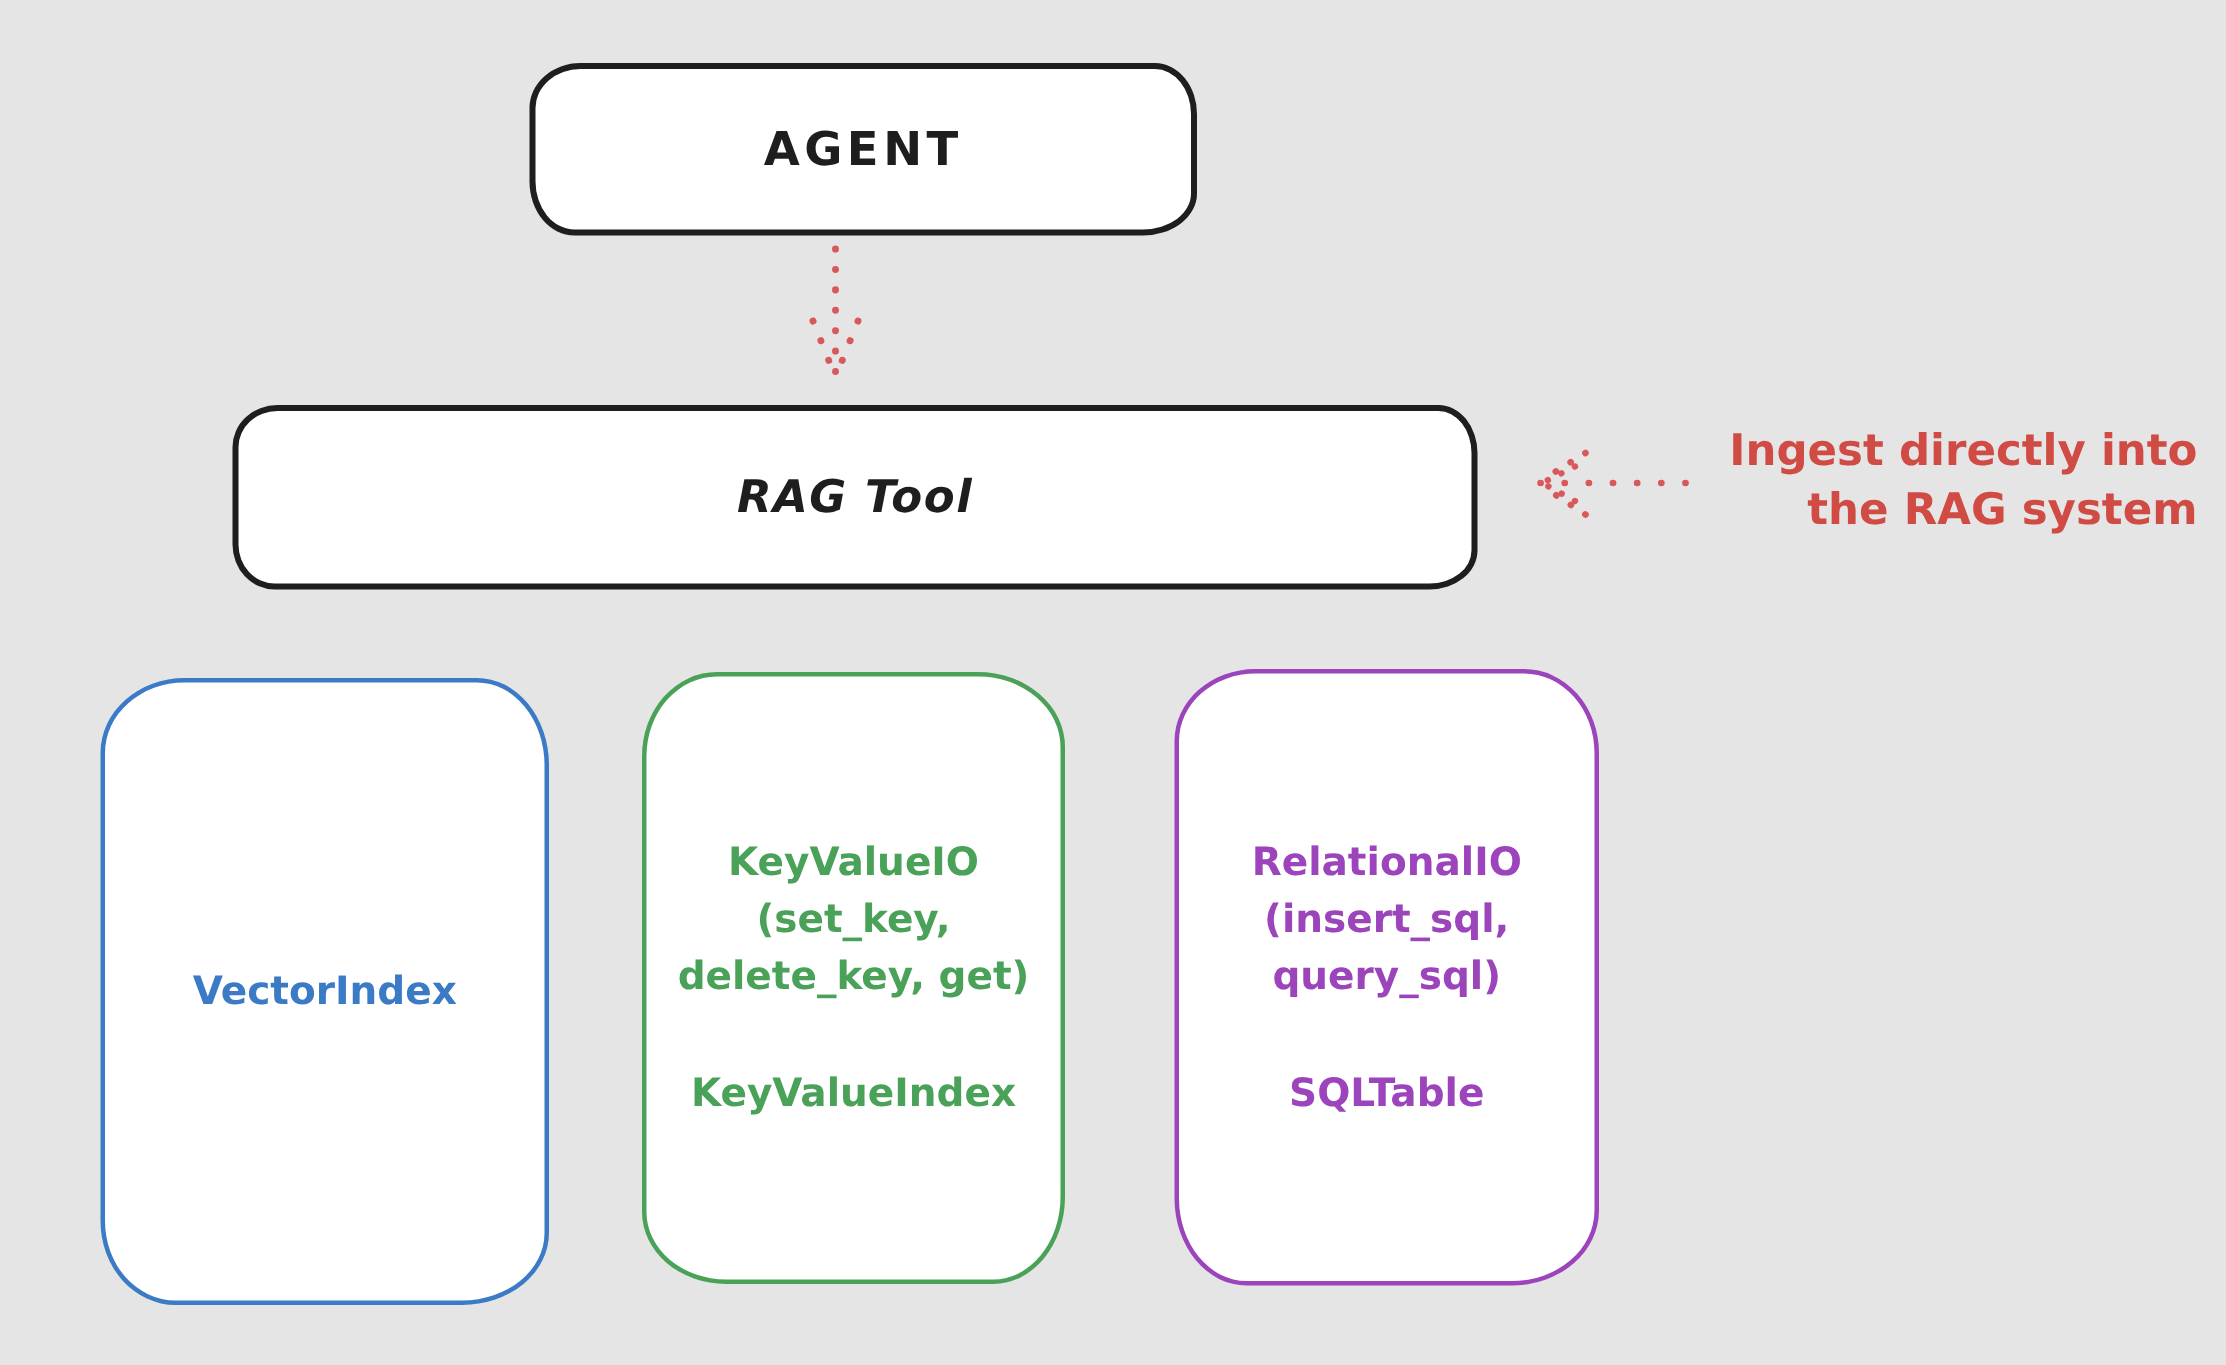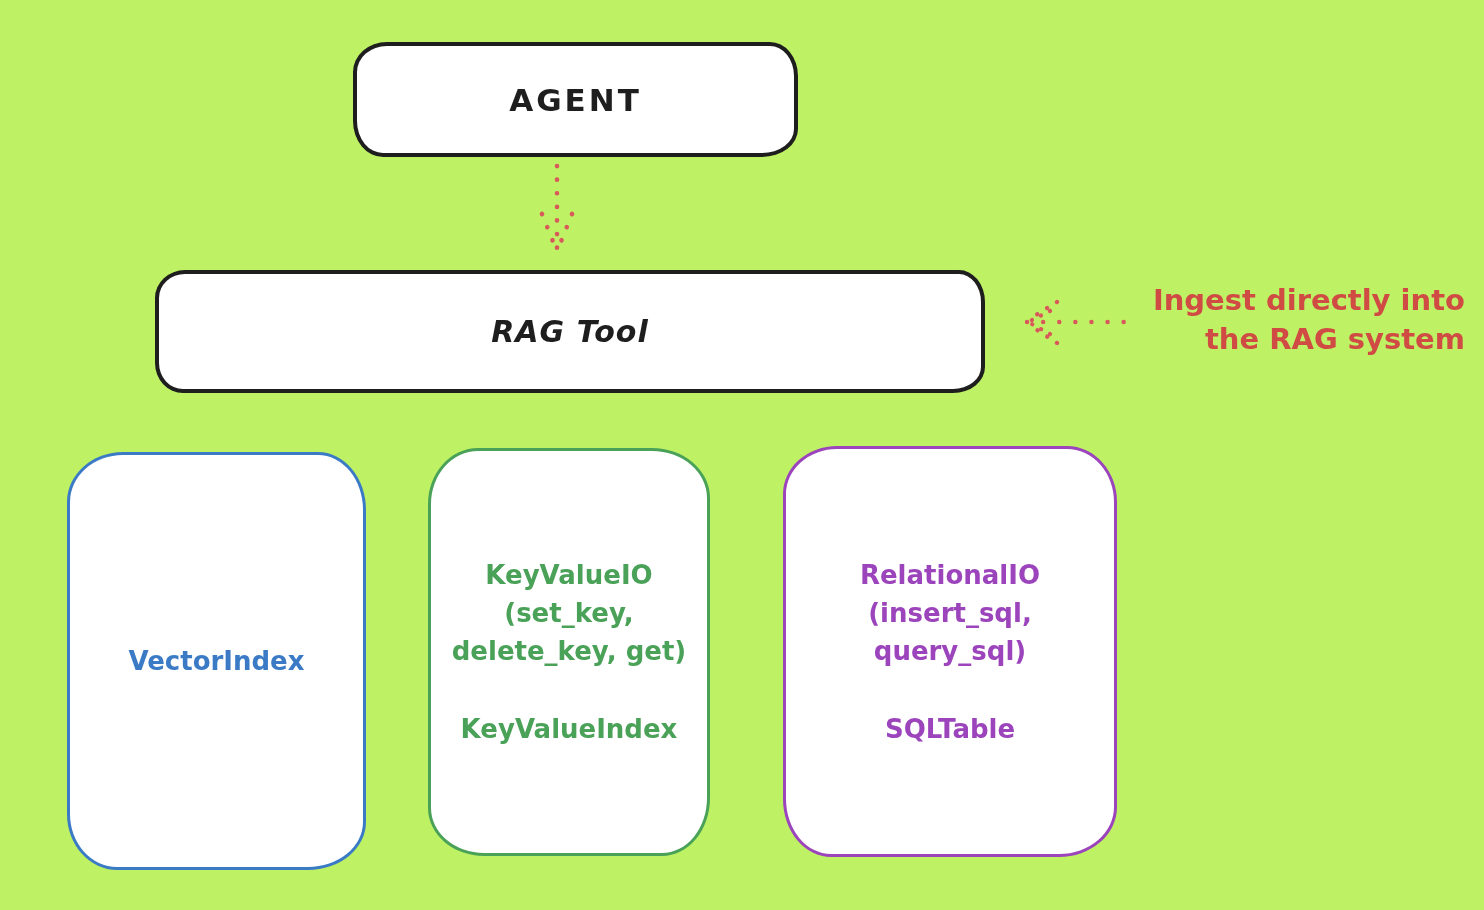--- a/index.html
+++ b/index.html
@@ -5,21 +5,21 @@
   html, body {
     margin: 0;
     padding: 0;
     background: #ffffff;
     font-family: "DejaVu Sans", "Liberation Sans", sans-serif;
   }
   .canvas {
     position: relative;
     width: 1484px;
     height: 910px;
-    background: #bef264;
+    background: #e5e5e5;
     overflow: hidden;
     color: #1e1e1e;
   }
   .box {
     position: absolute;
     box-sizing: border-box;
     background: #ffffff;
     border-style: solid;
     display: flex;
     align-items: center;
@@ -53,21 +53,21 @@
     left: 67px; top: 452px; width: 299px; height: 418px;
     border-color: #3b7bc6; color: #3b7bc6;
     border-radius: 56px 48px 58px 50px / 50px 58px 48px 56px;
   }
   .io-green {
     left: 428px; top: 448px; width: 282px; height: 408px;
     border-color: #4aa158; color: #4aa158;
     border-radius: 50px 58px 48px 56px / 56px 50px 58px 48px;
   }
   .io-purple {
-    left: 783px; top: 446px; width: 334px; height: 411px;
+    left: 783px; top: 446px; width: 283px; height: 411px;
     border-color: #9b44bb; color: #9b44bb;
     border-radius: 54px 50px 58px 48px / 48px 56px 50px 58px;
   }
   
   .annotation {
     position: absolute;
     left: 1135px; top: 281px; width: 330px;
     text-align: right;
     color: #d04b44;
     font-size: 29px;

